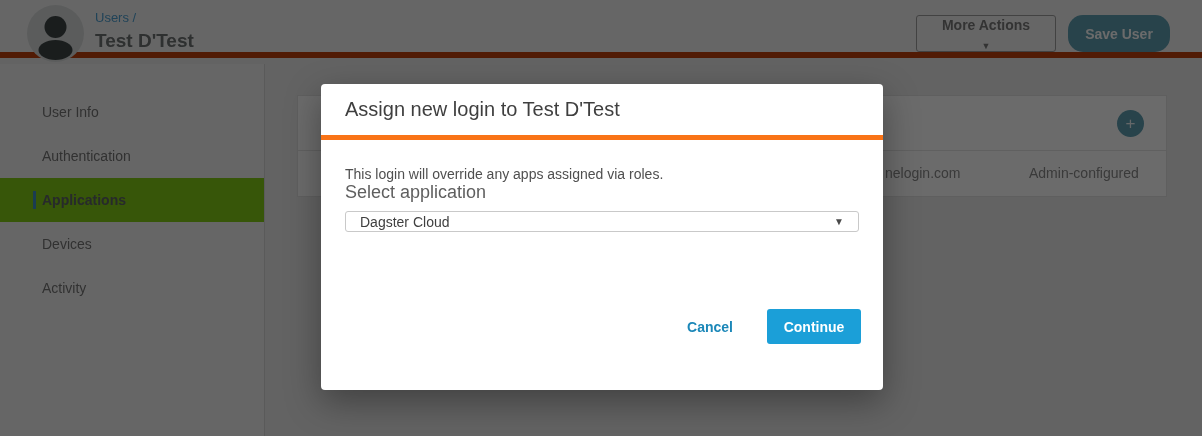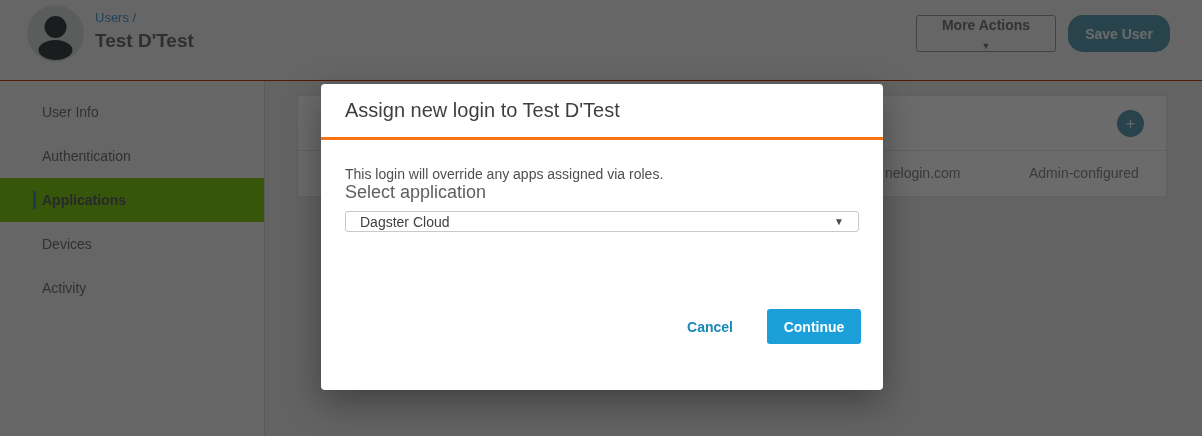--- a/index.html
+++ b/index.html
@@ -8,23 +8,23 @@
     font-family: "Liberation Sans", sans-serif;
     position: relative;
     background: #ececec;
     color: #333;
   }
 
   
   .page { position: absolute; inset: 0; }
 
   .app-header {
-    position: absolute; left: 0; top: 0; right: 0; height: 81px;
+    position: absolute; left: 0; top: 0; right: 0; height: 58px;
     background: #f4f4f4;
-    border-bottom: 1px solid #c2410c;
+    border-bottom: 6px solid #c2410c;
     z-index: 2;
   }
   .avatar {
     position: absolute; left: 27px; top: 5px;
     width: 57px; height: 57px; border-radius: 50%;
     background: #d9dcdc; overflow: hidden;
   }
   .avatar svg { display: block; width: 100%; height: 100%; }
   .breadcrumb {
     position: absolute; left: 95px; top: 10px;
@@ -99,21 +99,21 @@
   }
   .modal {
     position: absolute; left: 321px; top: 84px;
     width: 562px; height: 306px;
     background: #fff; border-radius: 4px; z-index: 20;
     box-shadow: 0 12px 35px rgba(0,0,0,0.35);
   }
   .modal-header {
     height: 56px; padding: 0 24px;
     display: flex; align-items: center;
-    border-bottom: 3px solid #f97316;
+    border-bottom: 5px solid #f97316;
   }
   .modal-title { font-size: 20px; color: #3f3f3f; font-weight: 400; }
   .modal-body { padding: 26px 24px 0 24px; }
   .modal-text { font-size: 14px; color: #4f4f4f; }
   .select-label { font-size: 18px; color: #5f5f5f; }
   .select-box {
     margin-top: 8px; height: 21px;
     border: 1px solid #c9c9c9; border-radius: 3px;
     display: flex; align-items: center; justify-content: space-between;
     padding: 0 14px; cursor: pointer; background: #fff;

